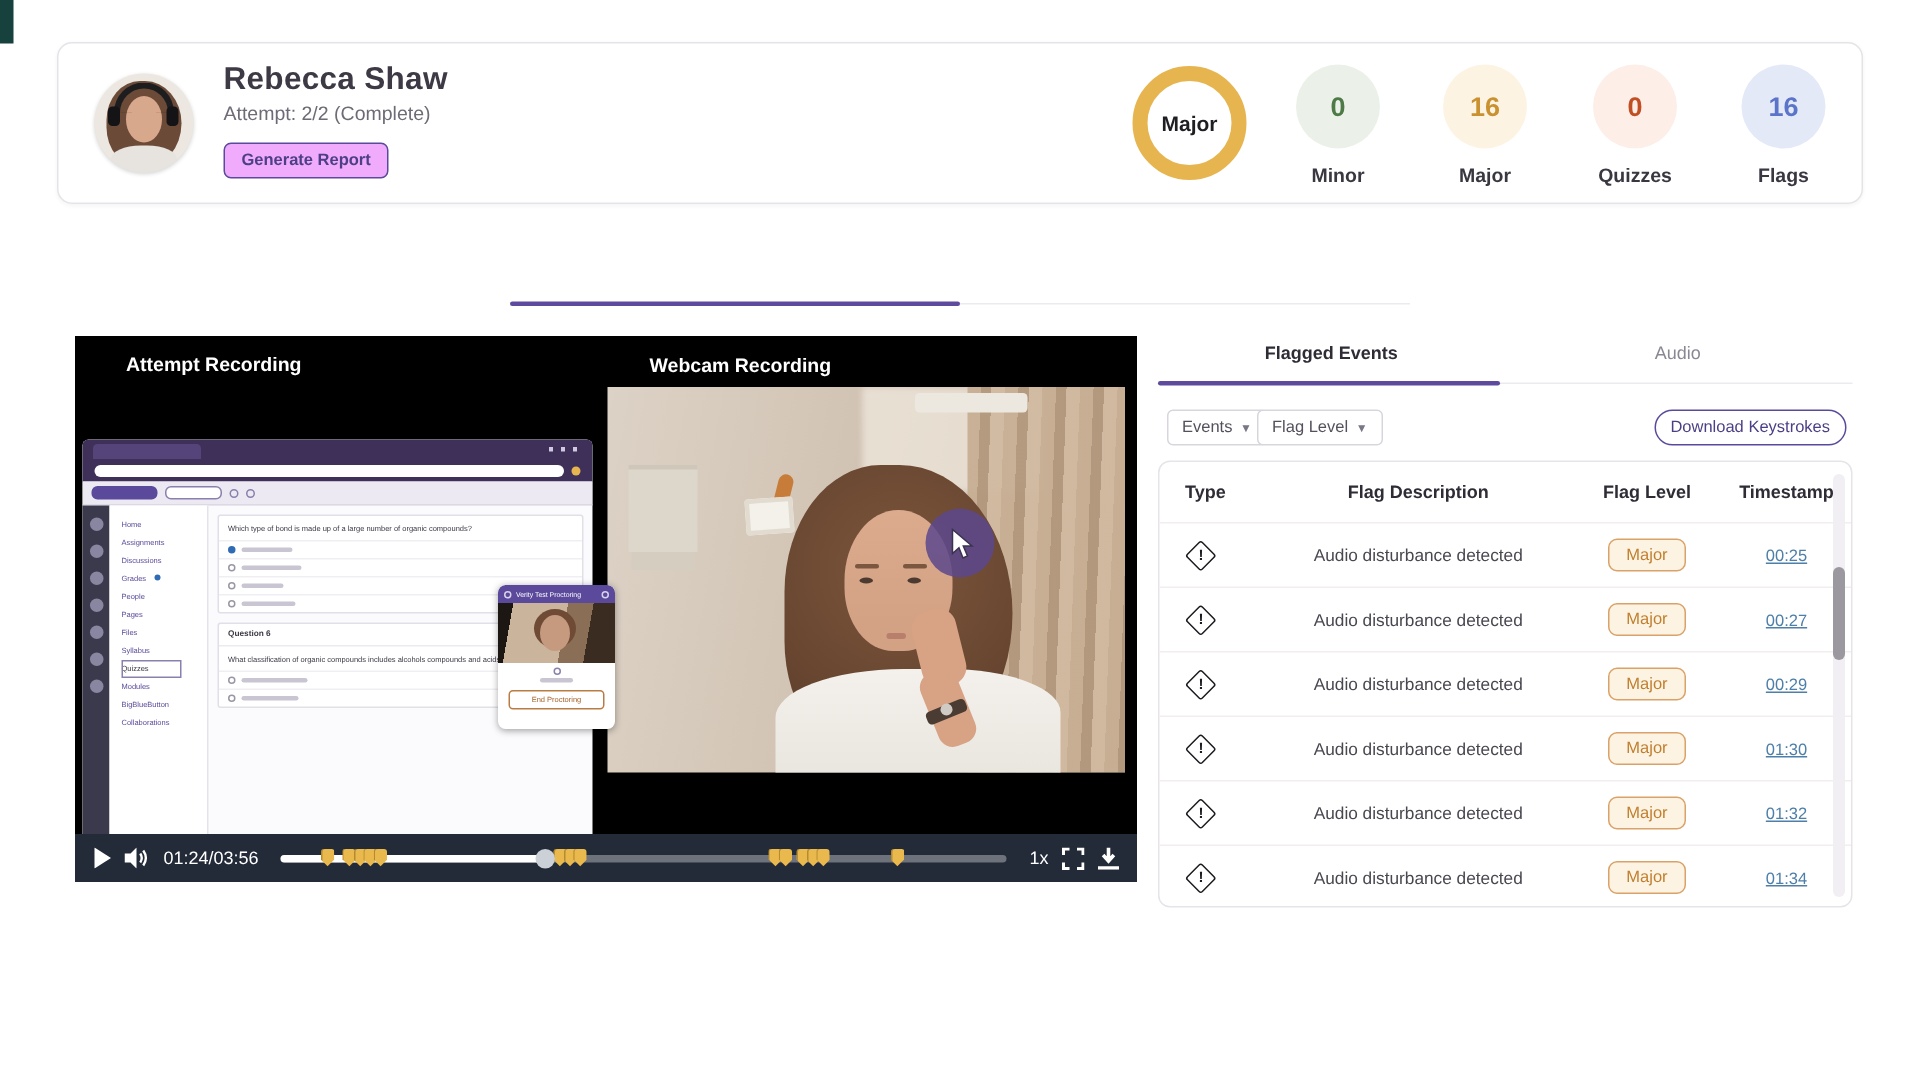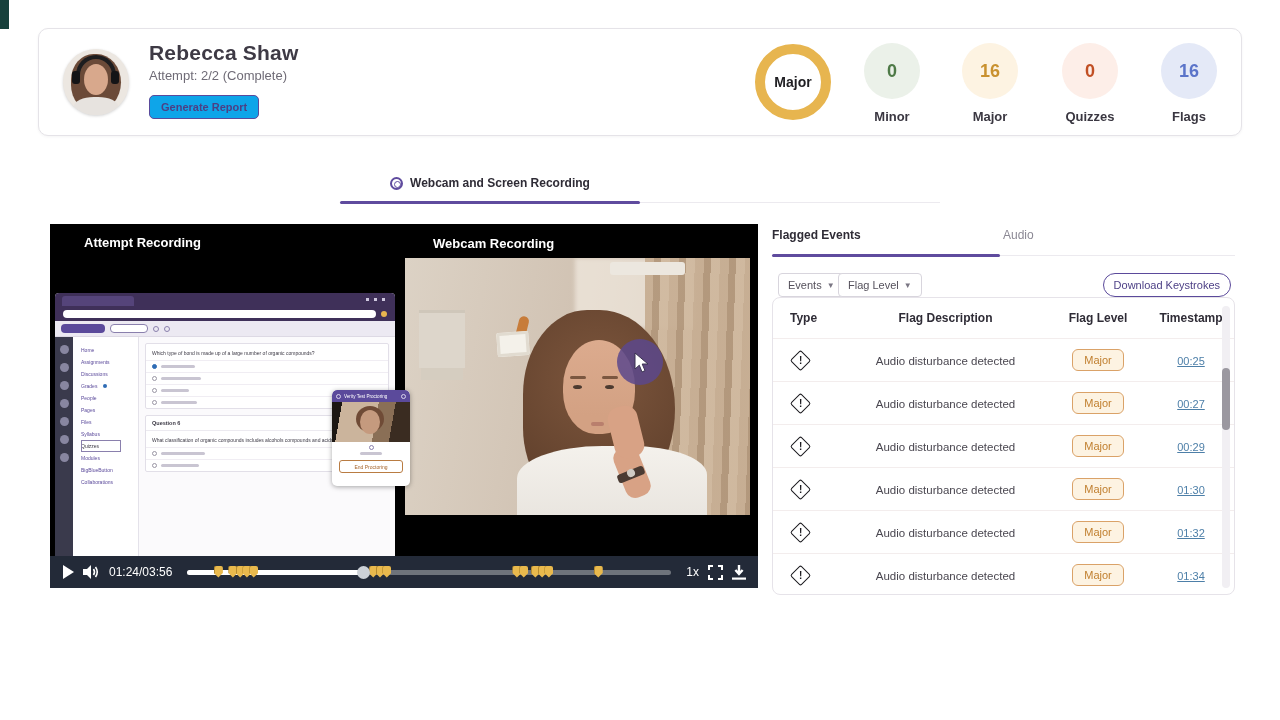--- a/index.html
+++ b/index.html
@@ -13,21 +13,21 @@
   .avatar { position:absolute; left:24px; top:20px; width:66px; height:66px; border-radius:50%;
     background:#ece7e1; overflow:hidden; box-shadow:0 1px 3px rgba(0,0,0,.18); }
   .av-hair { position:absolute; left:8px; top:5px; width:50px; height:58px; border-radius:48% 52% 55% 50%; background:#6b4a38; }
   .av-face { position:absolute; left:21px; top:15px; width:24px; height:31px; border-radius:50%; background:#d8a88c; }
   .av-band { position:absolute; left:13px; top:6px; width:40px; height:20px; border:4px solid #1d1d1f;
     border-bottom:none; border-radius:20px 20px 0 0; }
   .av-cup { position:absolute; width:8px; height:13px; border-radius:3px; background:#141416; top:22px; }
   .av-shirt { position:absolute; left:11px; top:48px; width:44px; height:20px; border-radius:45% 45% 0 0; background:#e7e3df; }
   .person-name { position:absolute; left:110px; top:12px; font-size:21px; font-weight:bold; color:#3e3a45; letter-spacing:.2px; }
   .person-attempt { position:absolute; left:110px; top:39px; font-size:13px; color:#6f6b76; }
-  .generate-report { position:absolute; left:110px; top:66px; padding:5px 11px; background:#0ea5e9;
+  .generate-report { position:absolute; left:110px; top:66px; padding:5px 11px; background:#f0abfc;
     border:1.6px solid #5b4a9b; border-radius:5px; font-size:11px; color:#4c3f85; cursor:pointer; font-weight:bold; }
 
   
   .overall-ring { position:absolute; left:716px; top:15px; width:76px; height:76px; border-radius:50%;
     border:10px solid #e7b54f; background:#fff; display:flex; align-items:center; justify-content:center; }
   .overall-ring span { font-size:14px; font-weight:bold; color:#1f1e22; }
   .stat { position:absolute; top:14px; width:56px; text-align:center; }
   .stat-circle { width:56px; height:56px; border-radius:50%; display:flex; align-items:center; justify-content:center;
     font-size:18px; font-weight:bold; }
   .stat-label { margin-top:10px; font-size:13px; font-weight:bold; color:#3a3741; }
@@ -137,31 +137,31 @@
   .timeline { position:relative; flex:1; height:5px; background:#6e737b; border-radius:3px; margin:0 6px; cursor:pointer; }
   .tl-played { position:absolute; left:0; top:0; height:5px; background:#fff; border-radius:3px; }
   .tl-playhead { position:absolute; top:-4px; width:13px; height:13px; border-radius:50%; background:#ccd1d7; }
   .tl-marker { position:absolute; top:-4px; width:9px; height:12px; background:#e9b94d; border-radius:2px 2px 0 0;
     clip-path:polygon(0 0,100% 0,100% 62%,50% 100%,0 62%); box-shadow:inset 1px 0 0 rgba(120,85,10,.45); }
   .rate { color:#fff; font-size:12px; }
 
   
   .events-panel { position:absolute; left:772px; top:228px; width:463px; }
   .ep-tabs { position:relative; height:28px; border-bottom:1px solid #eceaef; }
-  .ep-tab { position:absolute; top:0; width:231px; text-align:left; font-size:12px; cursor:pointer; }
+  .ep-tab { position:absolute; top:0; width:231px; text-align:center; font-size:12px; cursor:pointer; }
   .ep-tab.active { font-weight:bold; color:#2f2c36; }
   .ep-tab.inactive { color:#8b8894; }
   .ep-underline { position:absolute; left:0; bottom:-2px; width:228px; height:3px; background:#5f4b9e; border-radius:2px; }
   .ep-filters { position:relative; height:24px; margin-top:17px; }
   .filter-btn { position:absolute; top:0; height:24px; padding:0 9px; background:#fff; border:1px solid #d8d5dd;
     border-radius:4px; font-size:11px; color:#55515c; display:flex; align-items:center; gap:5px; cursor:pointer; }
   .caret { font-size:8px; color:#7a7683; }
   .download-btn { position:absolute; right:4px; top:0; height:24px; padding:0 10px; background:#fff;
     border:1.6px solid #5b4a9b; border-radius:12px; font-size:11px; color:#4c3f85; cursor:pointer; }
-  .ev-table { position:relative; width:463px; height:298px; background:#fff;
+  .ev-table { position:relative; margin-top:10px; width:463px; height:298px; background:#fff;
     border:1px solid #e6e3e9; border-radius:8px; overflow:hidden; }
   .ev-head { display:flex; align-items:center; height:40px; font-size:12px; font-weight:bold; color:#2f2c36; }
   .col-type { width:70px; padding-left:17px; }
   .col-desc { flex:1; text-align:center; }
   .col-level { width:100px; text-align:center; }
   .col-ts { width:86px; text-align:center; }
   .ev-row { display:flex; align-items:center; height:43px; border-top:1px solid #f3eded; }
   .diamond { width:15px; height:15px; border:1.6px solid #1c1b20; border-radius:2px; transform:rotate(45deg);
     display:flex; align-items:center; justify-content:center; margin-left:3px; }
   .diamond span { transform:rotate(-45deg); font-size:10px; font-weight:bold; color:#1c1b20; }
@@ -208,24 +208,20 @@
       <div class="stat-circle">0</div>
       <div class="stat-label">Quizzes</div>
     </div>
     <div class="stat stat-flags" style="left:1122px;">
       <div class="stat-circle">16</div>
       <div class="stat-label">Flags</div>
     </div>
   </div>
 
   <div class="main-tabs">
-    <div class="main-tab active" style="left:0;">
-      <div class="record-icon"></div>
-      <span class="lbl">Webcam and Screen Recording</span>
-    </div>
     <div class="tab-underline"></div>
   </div>
 
   <div class="player">
     <div class="video-area">
       <div class="vid-label" style="left:34px; top:11px;">Attempt Recording</div>
       <div class="vid-label" style="left:383px; top:12px;">Webcam Recording</div>
 
       <div class="browser">
         <div class="b-titlebar">

